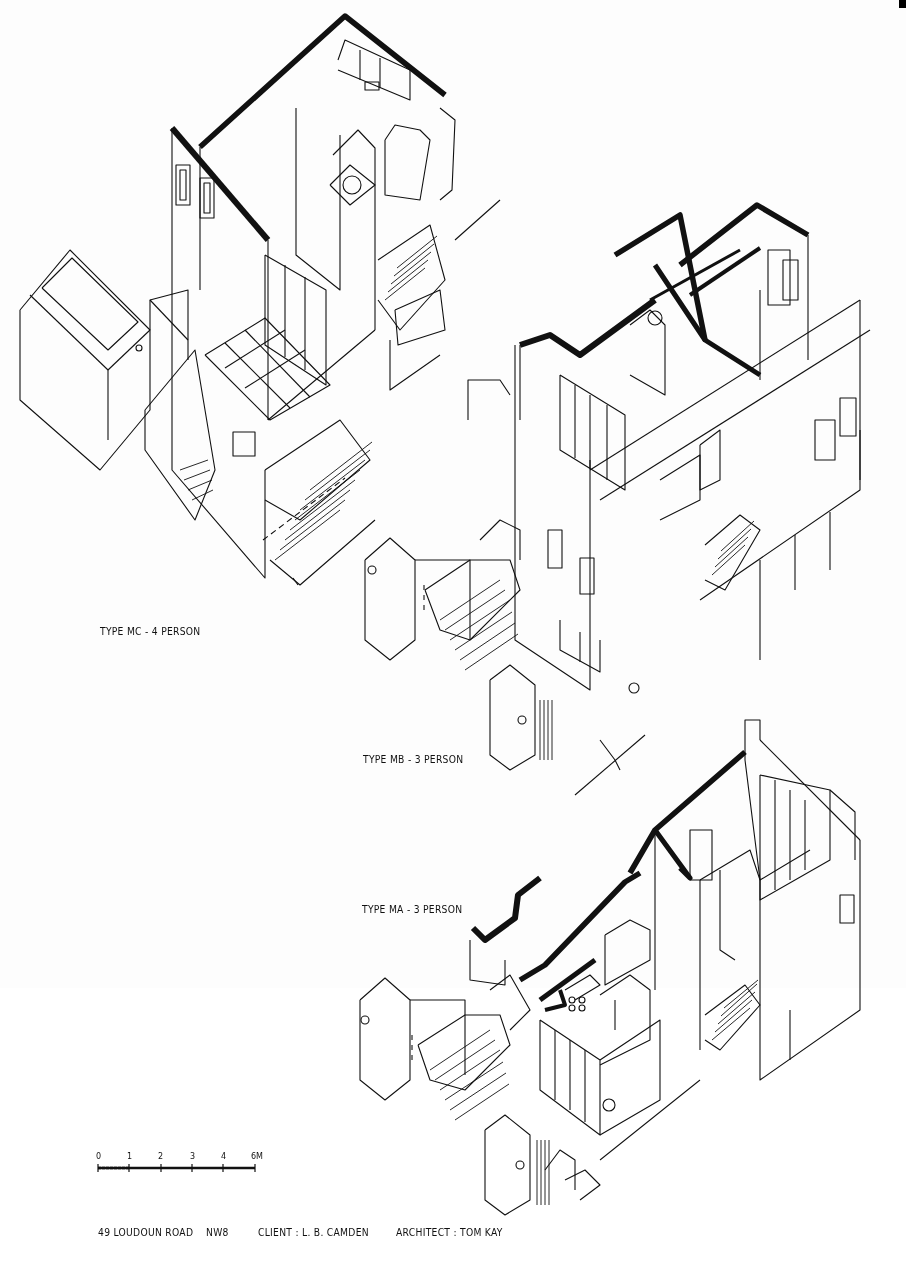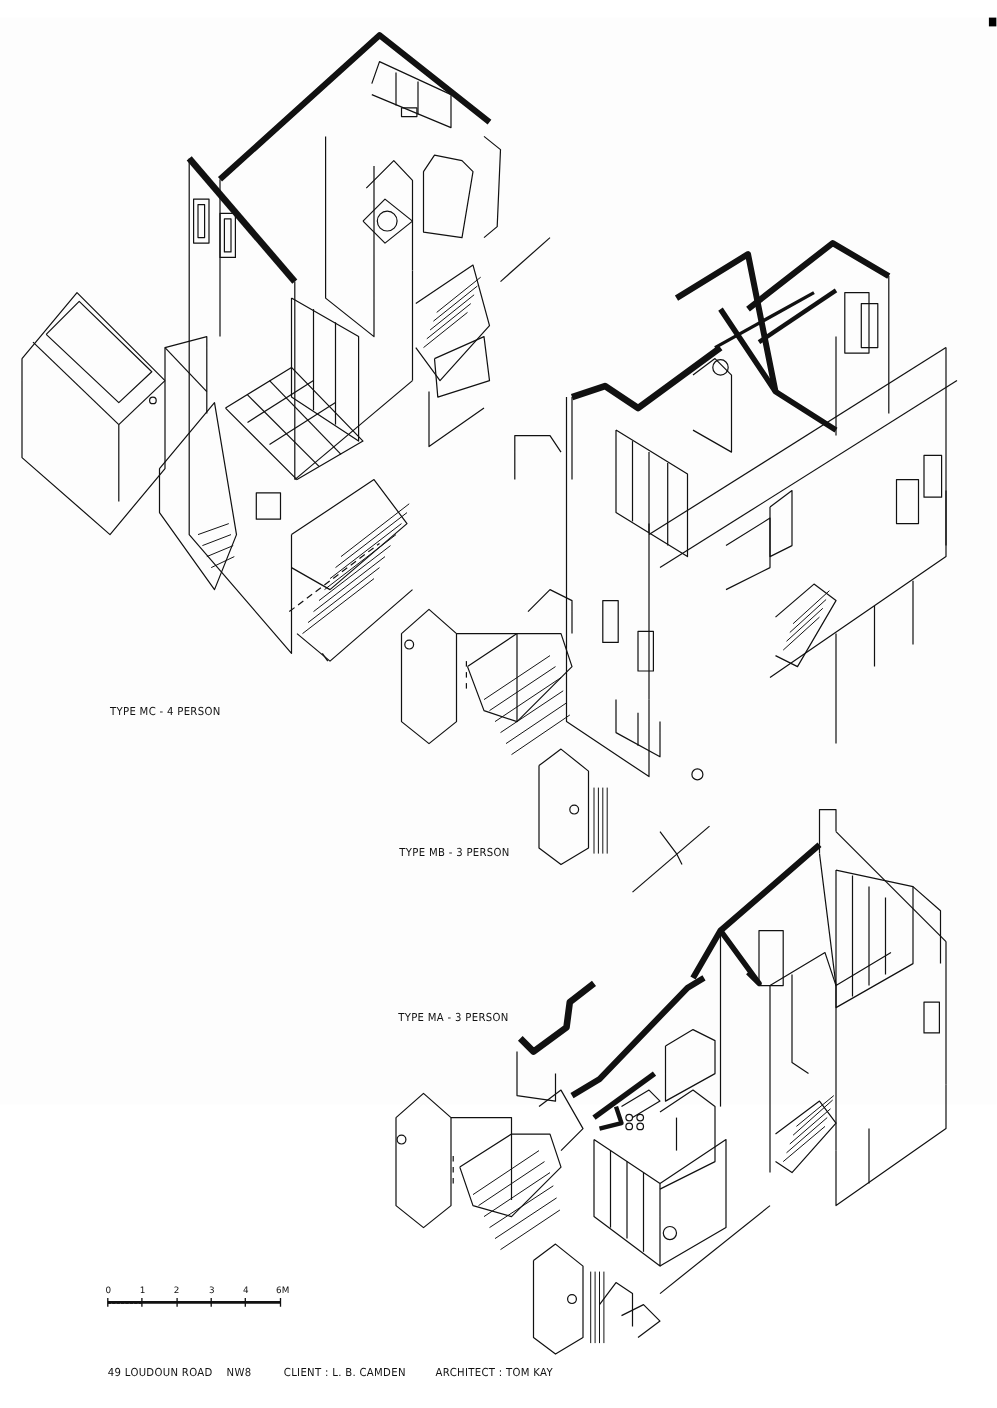--- a/index.html
+++ b/index.html
@@ -1,18 +1,18 @@
 <!DOCTYPE html>
 <html><head>
   <meta charset="utf-8">
   <style>
     html, body { margin: 0; padding: 0; background: #ffffff; }
     body { width: 906px; height: 1280px; position: relative; overflow: hidden;
            font-family: "DejaVu Sans Condensed", "DejaVu Sans", sans-serif; color: #111; }
-    .sheet { position: absolute; left: 0; top: 16px; width: 906px; height: 988px; background: #fdfdfd; }
+    .sheet { position: absolute; left: 0; top: 0; width: 906px; height: 988px; background: #fdfdfd; }
     .drawing { position: absolute; left: 0; top: 0; width: 906px; height: 1280px; }
     .label { position: absolute; font-family: "DejaVu Sans", sans-serif; font-size: 10px;
              letter-spacing: 0.3px; color: #111; white-space: nowrap; transform: scaleX(0.92); transform-origin: left top; }
     .title-block { position: absolute; left: 98px; top: 1227px; width: 460px; height: 14px; }
     .title-block span { position: absolute; top: 0; font-size: 10px; font-family: "DejaVu Sans", sans-serif;
                         white-space: nowrap; letter-spacing: 0.3px; transform: scaleX(0.92); transform-origin: left top; }
     .scale-bar { position: absolute; left: 96px; top: 1152px; width: 180px; height: 26px; }
     .scale-tick-label { position: absolute; top: 0; font-size: 8px; font-family: "DejaVu Sans", sans-serif; }
     .corner-mark { position: absolute; right: 0; top: 0; width: 7px; height: 8px; background: #000; }
   </style>

